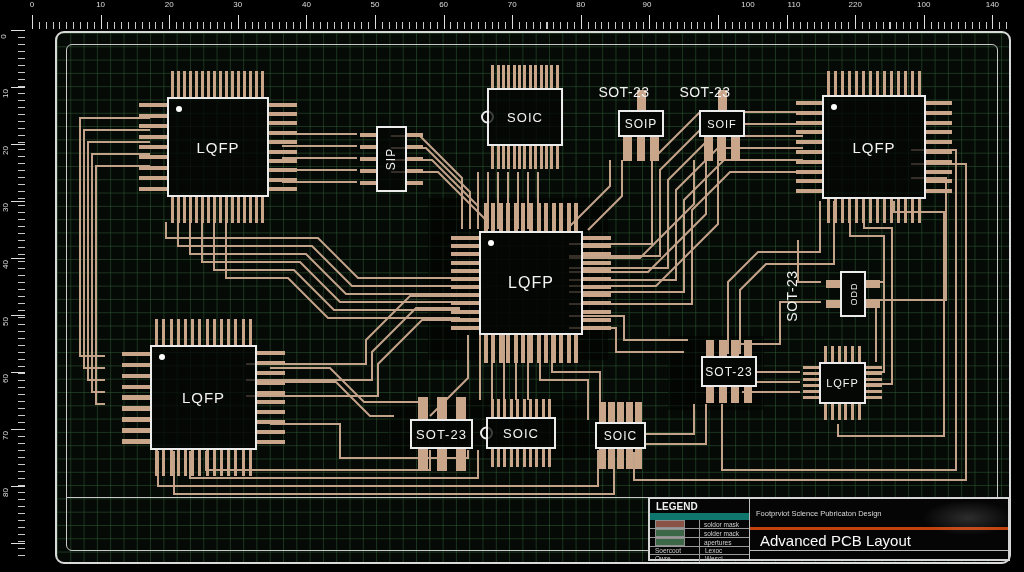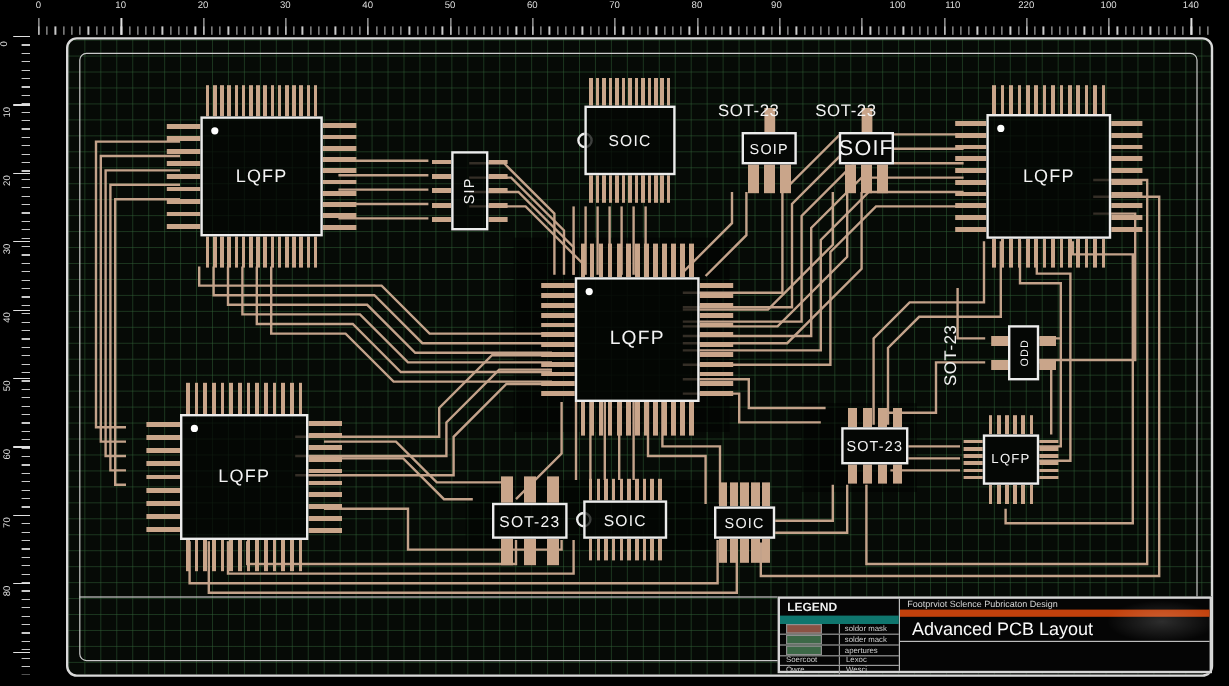--- a/index.html
+++ b/index.html
@@ -53,21 +53,21 @@
   #tb-legend .hdr{font-size:10px;font-weight:bold;color:#f0f0f0;padding:2px 0 1px 6px;
      border-bottom:7px solid #0f766e;}
   .leg-row{flex:1;display:flex;border-bottom:1px solid #9a9a9a;align-items:center;box-sizing:border-box;}
   .leg-row:last-child{border-bottom:none;}
   .leg-sw-cell{width:50px;border-right:1px solid #9a9a9a;display:flex;align-items:center;
      padding-left:5px;box-sizing:border-box;height:100%;}
   .leg-sw{width:28px;height:6px;border:1px solid #8f8f8f;}
   .leg-lbl{font-size:6.5px;color:#cfcfcf;padding-left:4px;}
   .leg-txt{font-size:6.5px;color:#cfcfcf;padding-left:5px;width:45px;box-sizing:border-box;}
   #tb-right{flex:1;display:flex;flex-direction:column;box-sizing:border-box;}
-  #tb-row-a{height:15px;border-bottom:6px solid #c2410c;font-size:7.5px;color:#d8d8d8;
+  #tb-row-a{height:31px;border-bottom:3px solid #c2410c;font-size:7.5px;color:#d8d8d8;
      display:flex;align-items:center;padding-left:6px;box-sizing:border-box;}
   #tb-row-b{height:21px;border-bottom:1px solid #bdbdbd;display:flex;align-items:center;
      padding-left:10px;box-sizing:border-box;font-size:15px;color:#fafafa;}
   #tb-row-c{height:13px;border-bottom:1px solid #bdbdbd;display:flex;align-items:flex-end;
      padding-left:6px;box-sizing:border-box;}
   #tb-row-c .sc-lbl{font-size:6.5px;color:#c9c9c9;align-self:flex-start;margin-top:1px;}
   #tb-row-c .sc-val{font-size:12px;font-weight:bold;color:#fafafa;margin-left:22px;line-height:12px;}
   #tb-row-d{flex:1;display:flex;box-sizing:border-box;}
   #tb-date{flex:1;font-size:7.5px;color:#d8d8d8;display:flex;align-items:center;
      padding-left:6px;box-sizing:border-box;}
@@ -230,21 +230,21 @@
         <div class="pads" style="width: 9px; height: 20px; left: 50%; margin-left: -4.5px; top: -20px; background: rgb(201, 165, 138);"></div>
         <div class="pads" style="background: repeating-linear-gradient(90deg, transparent 0px, transparent 2.17px, rgb(201, 165, 138) 2.17px, rgb(201, 165, 138) 11.17px, transparent 11.17px, transparent 13.33px); left: 3px; right: 3px; height: 24px; bottom: -24px;"></div>
         <div class="body" style="background: rgb(5, 7, 5);">
           <span class="lbl" style="font-size: 12px;">SOIP</span>
         </div>
       </div>
       <div class="comp" style="left: 682px; top: 110px; width: 46px; height: 27px;">
         <div class="pads" style="width: 9px; height: 20px; left: 50%; margin-left: -4.5px; top: -20px; background: rgb(201, 165, 138);"></div>
         <div class="pads" style="background: repeating-linear-gradient(90deg, transparent 0px, transparent 2.17px, rgb(201, 165, 138) 2.17px, rgb(201, 165, 138) 11.17px, transparent 11.17px, transparent 13.33px); left: 3px; right: 3px; height: 24px; bottom: -24px;"></div>
         <div class="body" style="background: rgb(5, 7, 5);">
-          <span class="lbl" style="font-size: 18px;">SOIF</span>
+          <span class="lbl" style="font-size: 11px;">SOIF</span>
         </div>
       </div>
       <div class="comp" style="left: 805px; top: 95px; width: 104px; height: 104px;">
         <div class="pads" style="background: repeating-linear-gradient(90deg, transparent 0px, transparent 2px, rgb(201, 165, 138) 2px, rgb(201, 165, 138) 5px, transparent 5px, transparent 7px); left: 3px; right: 3px; height: 24px; top: -24px;"></div>
         <div class="pads" style="background: repeating-linear-gradient(90deg, transparent 0px, transparent 2px, rgb(201, 165, 138) 2px, rgb(201, 165, 138) 5px, transparent 5px, transparent 7px); left: 3px; right: 3px; height: 24px; bottom: -24px;"></div>
         <div class="pads" style="background: repeating-linear-gradient(transparent 0px, transparent 2.9px, rgb(201, 165, 138) 2.9px, rgb(201, 165, 138) 6.9px, transparent 6.9px, transparent 9.8px); top: 3px; bottom: 3px; width: 26px; left: -26px;"></div>
         <div class="pads" style="background: repeating-linear-gradient(transparent 0px, transparent 2.9px, rgb(201, 165, 138) 2.9px, rgb(201, 165, 138) 6.9px, transparent 6.9px, transparent 9.8px); top: 3px; bottom: 3px; width: 26px; right: -26px;"></div>
         <div class="body">
           <span class="lbl" style="font-size: 15px;">LQFP</span>
           <div class="dot"></div>

